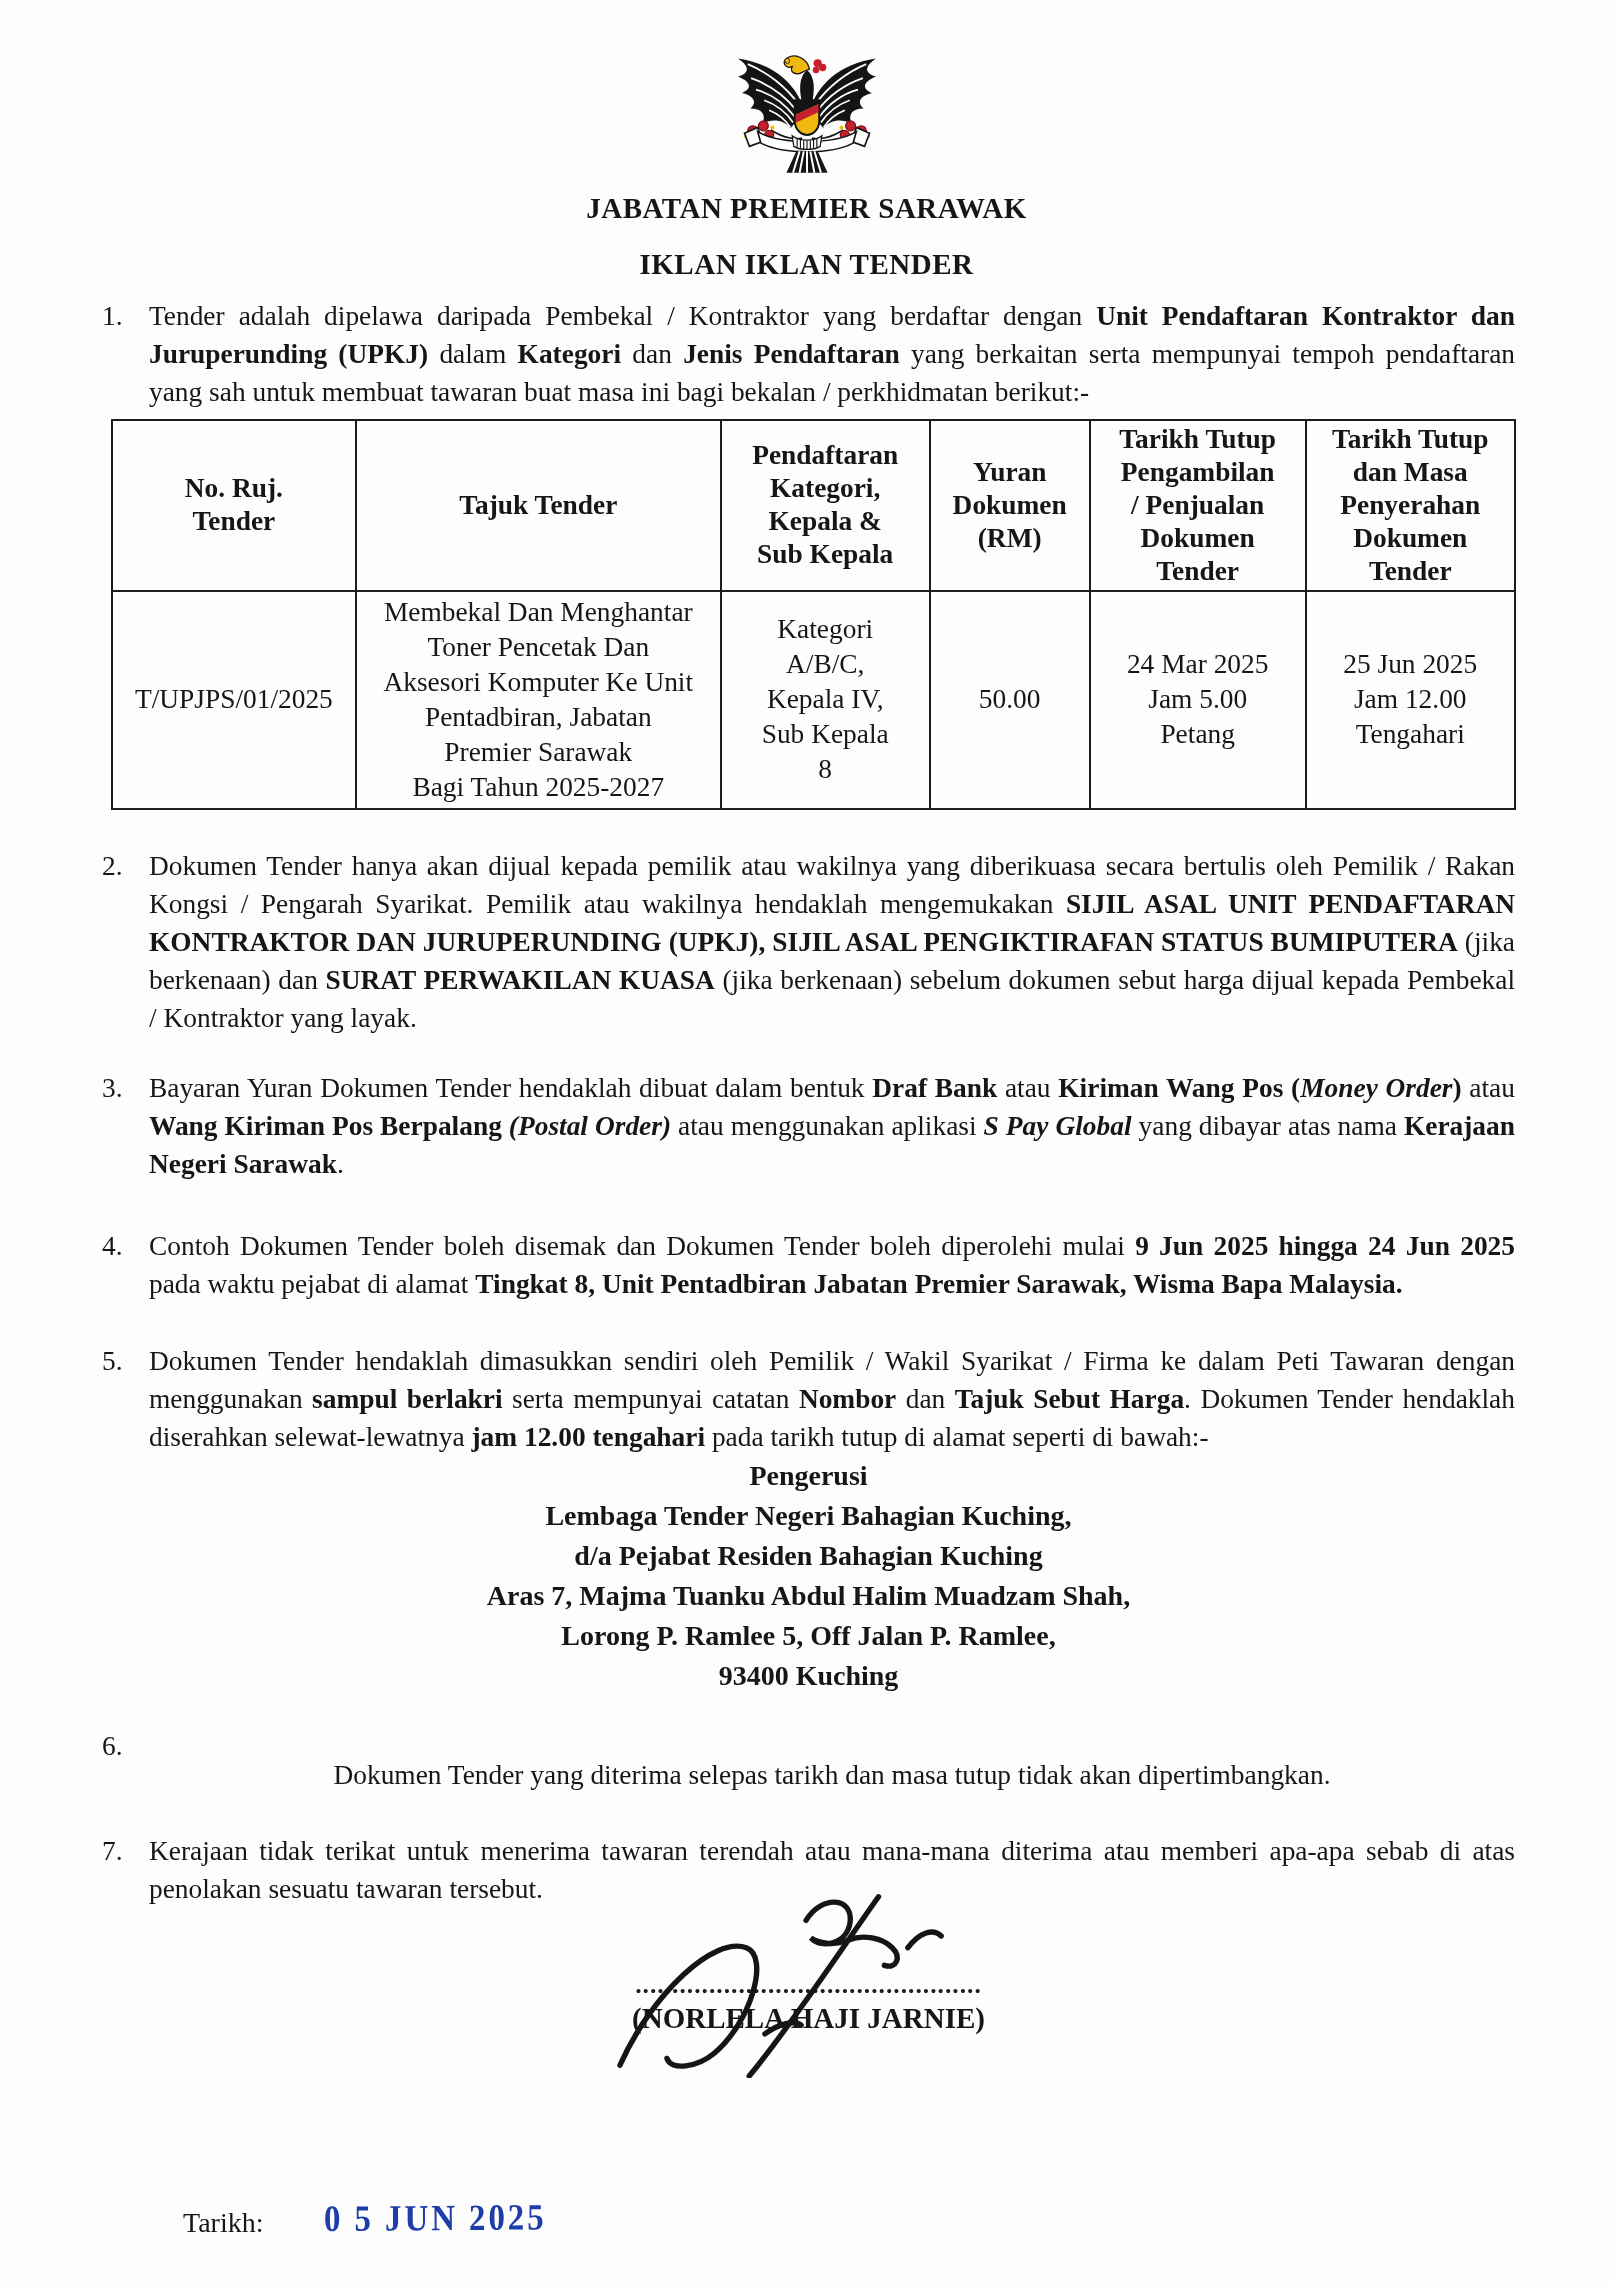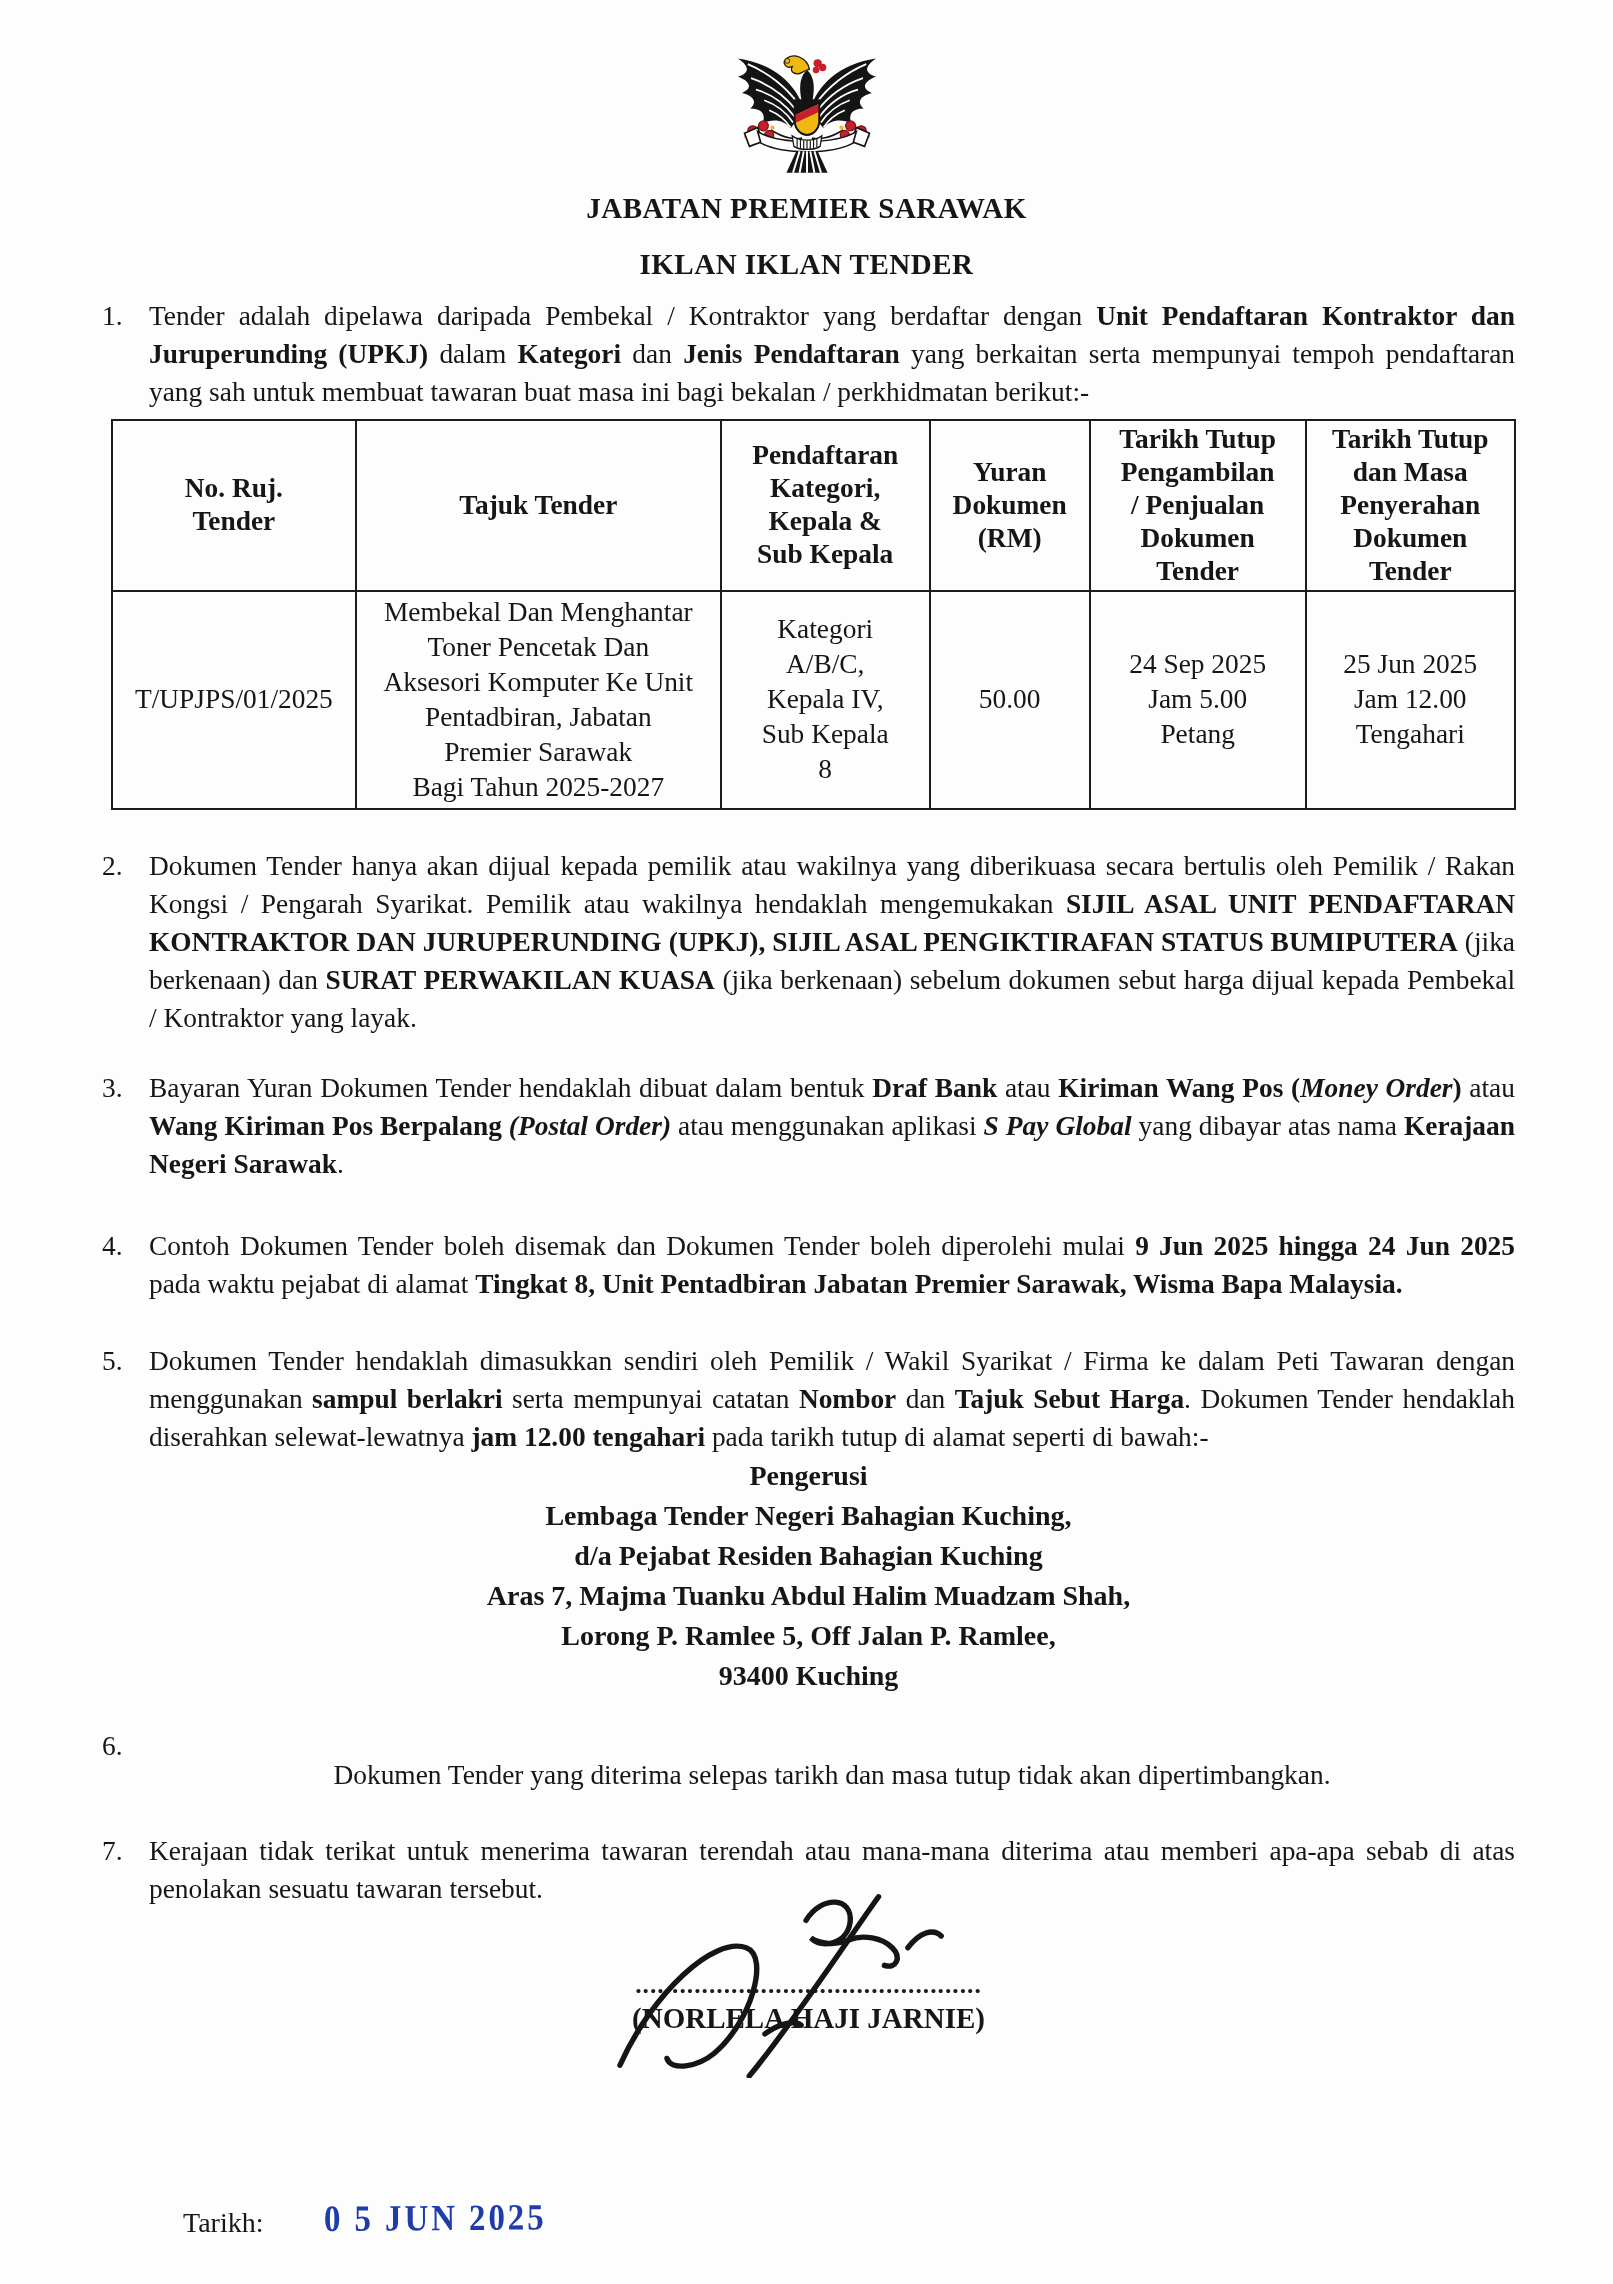--- a/index.html
+++ b/index.html
@@ -173,21 +173,21 @@
 Aksesori Komputer Ke Unit
 Pentadbiran, Jabatan
 Premier Sarawak
 Bagi Tahun 2025-2027</td>
           <td>Kategori
 A/B/C,
 Kepala IV,
 Sub Kepala
 8</td>
           <td>50.00</td>
-          <td>24 Sep 2025
+          <td>24 Mar 2025
 Jam 5.00
 Petang</td>
           <td>25 Jun 2025
 Jam 12.00
 Tengahari</td>
         </tr>
       </tbody>
     </table>
 
     <div class="item mt-p2">

